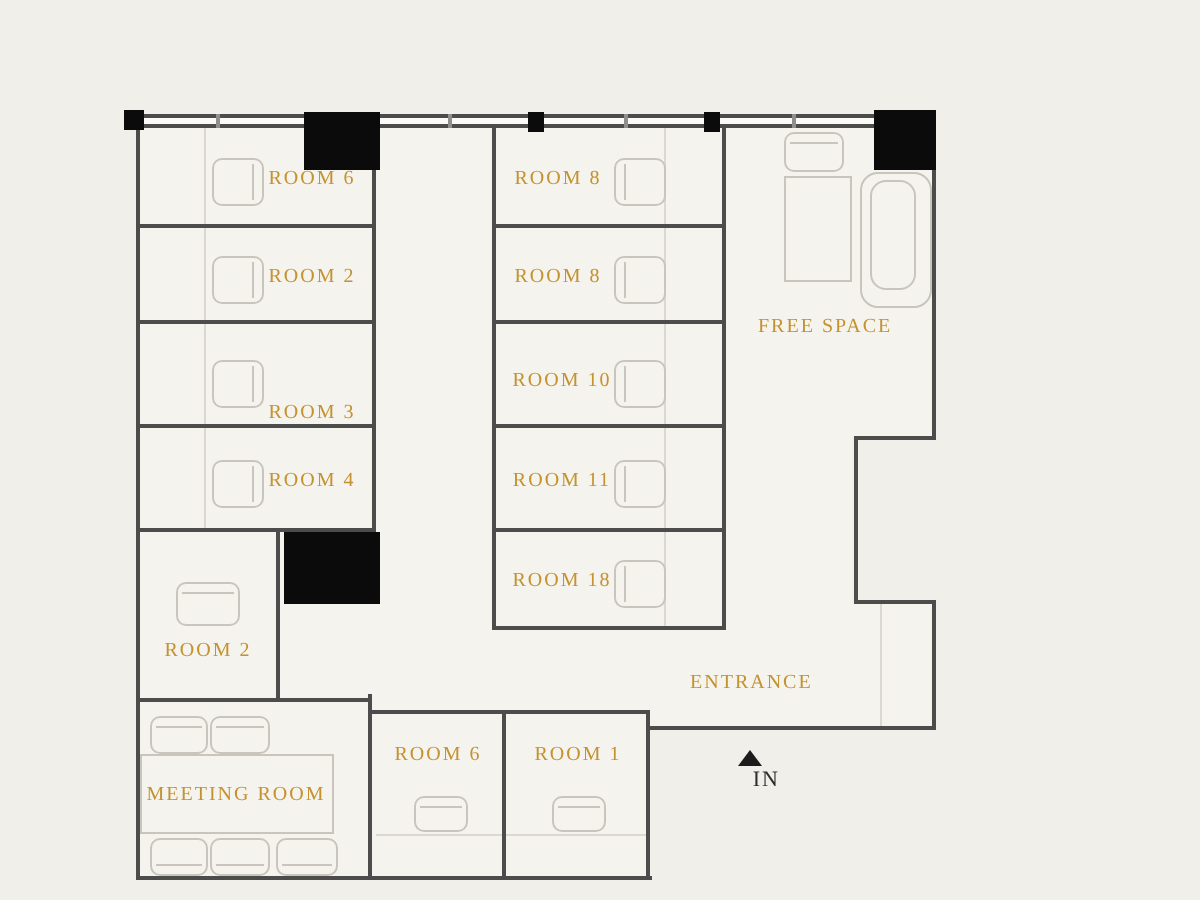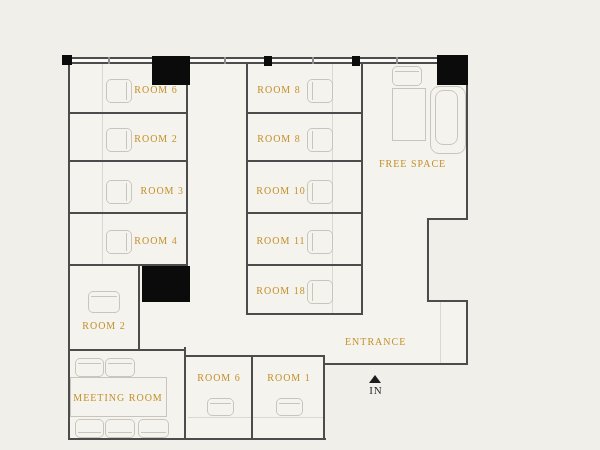--- a/index.html
+++ b/index.html
@@ -38,21 +38,21 @@
   .chair.bl::before{left:4px;top:2px;bottom:2px;width:0;border-left:1px solid var(--furniture,#c9c5bd);}
   .chair.bt::before{top:4px;left:2px;right:2px;height:0;border-top:1px solid var(--furniture,#c9c5bd);}
   .chair.bb::before{bottom:4px;left:2px;right:2px;height:0;border-bottom:1px solid var(--furniture,#c9c5bd);}
   .box{position:absolute;border:1px solid var(--furniture,#c9c5bd);}
   .sofa{position:absolute;border:1px solid var(--furniture,#c9c5bd);border-radius:9px;}
   .sofa::before{content:"";position:absolute;left:4px;top:3px;right:7px;bottom:8px;
     border:1px solid var(--furniture,#c9c5bd);border-radius:8px;}
   .tri{position:absolute;width:0;height:0;
     border-left:6px solid transparent;border-right:6px solid transparent;
     border-bottom:8px solid #1c1c1c;}
-  .inlabel{position:absolute;font-size:11px;letter-spacing:1px;color:#2d2d2d;text-align:center;}
+  .inlabel{position:absolute;font-size:11px;letter-spacing:1px;color:#2d2d2d;text-align:right;}
 </style>
 </head>
 <body>
 
 <div id="stage">
 
 
   <div class="fl" style="left:70px;top:63px;width:356px;height:300px;"></div>
   <div class="fl" style="left:426px;top:63px;width:40px;height:155px;"></div>
   <div class="fl" style="left:426px;top:302px;width:40px;height:61px;"></div>
@@ -104,21 +104,21 @@
   <div class="col" style="left:142px;top:266px;width:48px;height:36px;"></div>
   <div class="col" style="left:437px;top:55px;width:31px;height:30px;"></div>
   <div class="col" style="left:264px;top:56px;width:8px;height:10px;"></div>
   <div class="col" style="left:352px;top:56px;width:8px;height:10px;"></div>
 
   <div class="chair br" style="left:106px;top:79px;width:24px;height:22px;"></div>
   <div class="rlabel" style="left:128px;top:84px;width:56px;">ROOM 6</div>
   <div class="chair br" style="left:106px;top:128px;width:24px;height:22px;"></div>
   <div class="rlabel" style="left:128px;top:133px;width:56px;">ROOM 2</div>
   <div class="chair br" style="left:106px;top:180px;width:24px;height:22px;"></div>
-  <div class="rlabel" style="left:128px;top:185px;width:56px;text-align:right;">ROOM 3</div>
+  <div class="rlabel" style="left:128px;top:201px;width:56px;">ROOM 3</div>
   <div class="chair br" style="left:106px;top:230px;width:24px;height:22px;"></div>
   <div class="rlabel" style="left:128px;top:235px;width:56px;">ROOM 4</div>
 
   <div class="chair bt" style="left:88px;top:291px;width:30px;height:20px;"></div>
   <div class="rlabel" style="left:76px;top:320px;width:56px;">ROOM 2</div>
 
   <div class="rlabel" style="left:251px;top:84px;width:56px;">ROOM 8</div>
   <div class="chair bl" style="left:307px;top:79px;width:24px;height:22px;"></div>
   <div class="rlabel" style="left:251px;top:133px;width:56px;">ROOM 8</div>
   <div class="chair bl" style="left:307px;top:128px;width:24px;height:22px;"></div>

